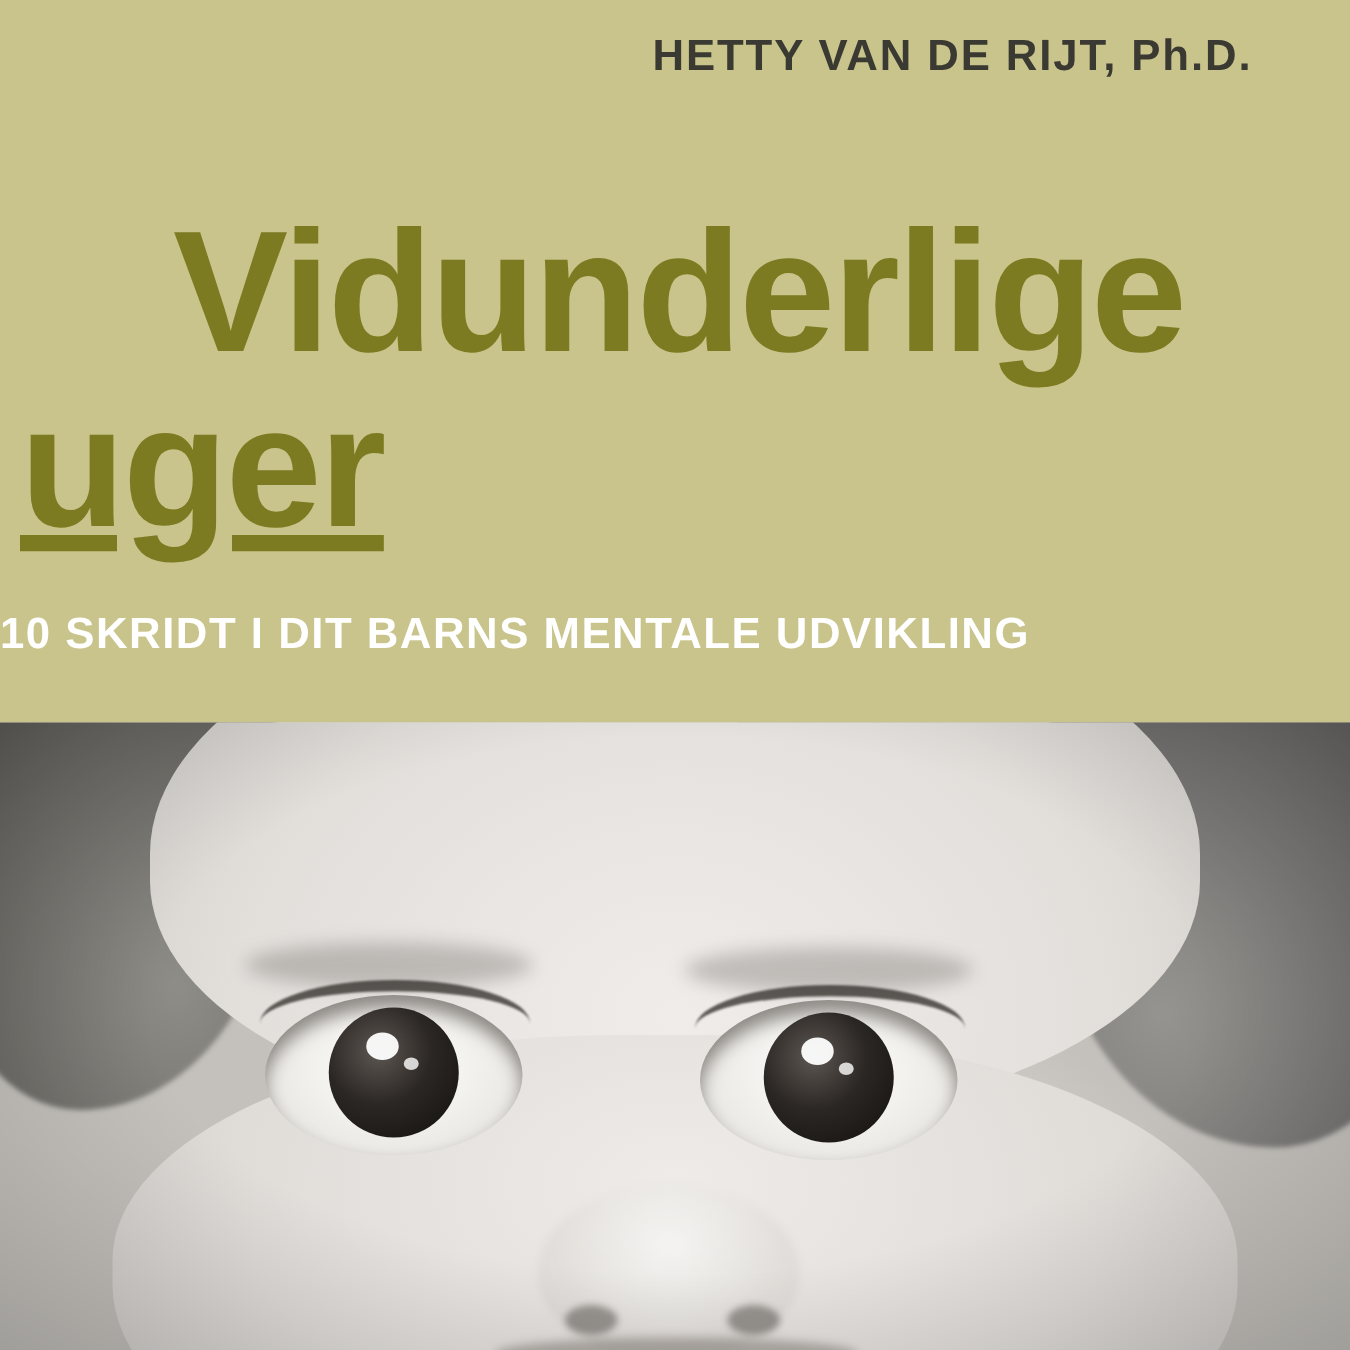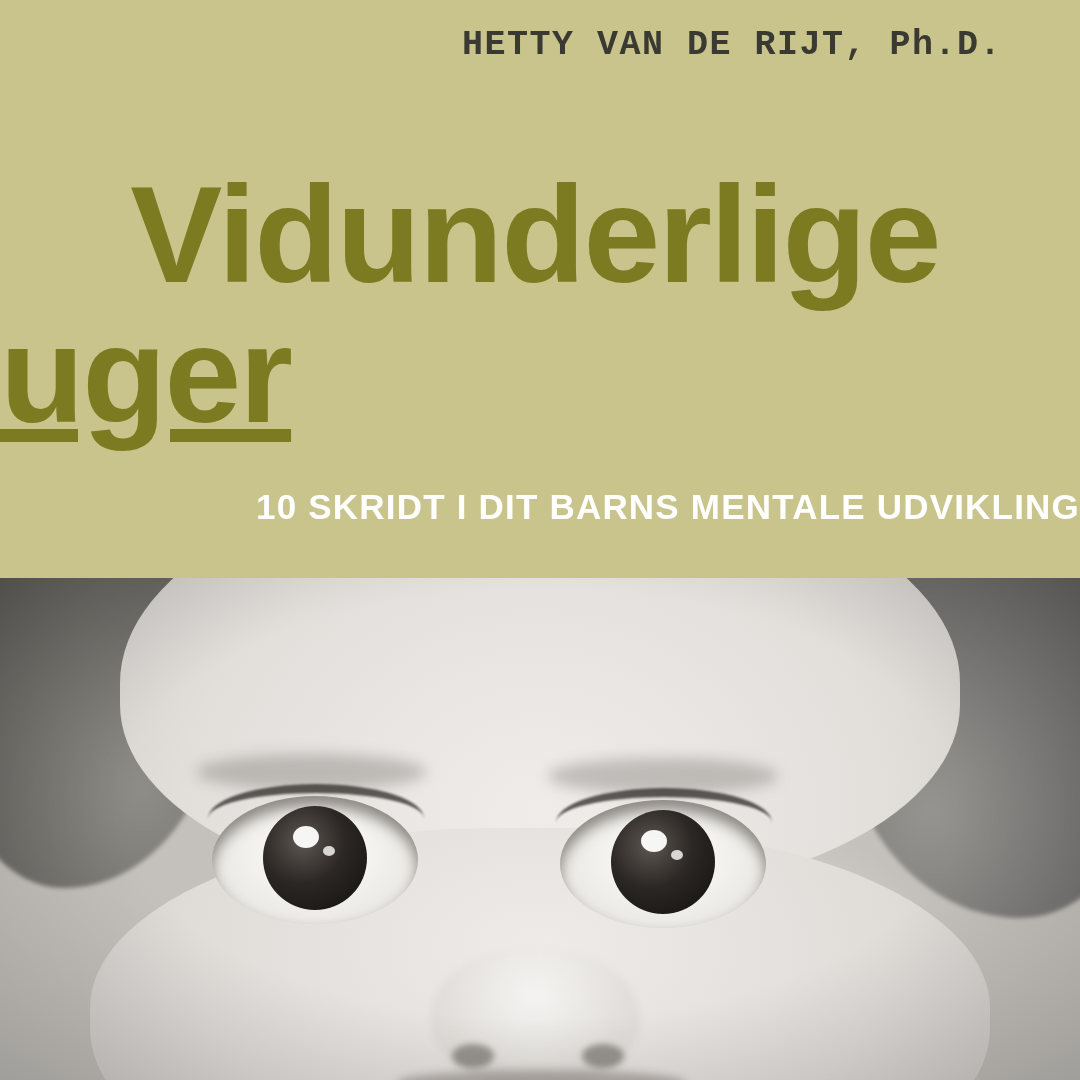--- a/index.html
+++ b/index.html
@@ -29,30 +29,29 @@
   .authors {
     position: absolute;
     right: 78px;
     top: 22px;
     text-align: right;
     color: #3a3a32;
     font-weight: bold;
     font-size: 35px;
     letter-spacing: 1.5px;
     line-height: 1.32;
-    font-family: Liberation Mono, monospace;
   }
   .authors .line {
     display: block;
     white-space: nowrap;
   }
 
   .title {
     position: absolute;
-    left: 0;
+    left: 16px;
     right: 0;
     top: 170px;
     color: #7d7b22;
     font-weight: bold;
     font-size: 138px;
     line-height: 0.93;
     letter-spacing: -2px;
   }
   .title .line1 {
     display: block;
@@ -64,21 +63,21 @@
     text-align: left;
     margin-top: 12px;
     text-decoration: underline;
   }
 
   .subtitle {
     position: absolute;
     left: 0;
     right: 0;
     top: 487px;
-    text-align: right;
+    text-align: left;
     color: #ffffff;
     font-weight: bold;
     font-size: 35px;
     letter-spacing: 1.2px;
     white-space: nowrap;
   }
 
   
   .band {
     position: absolute;

